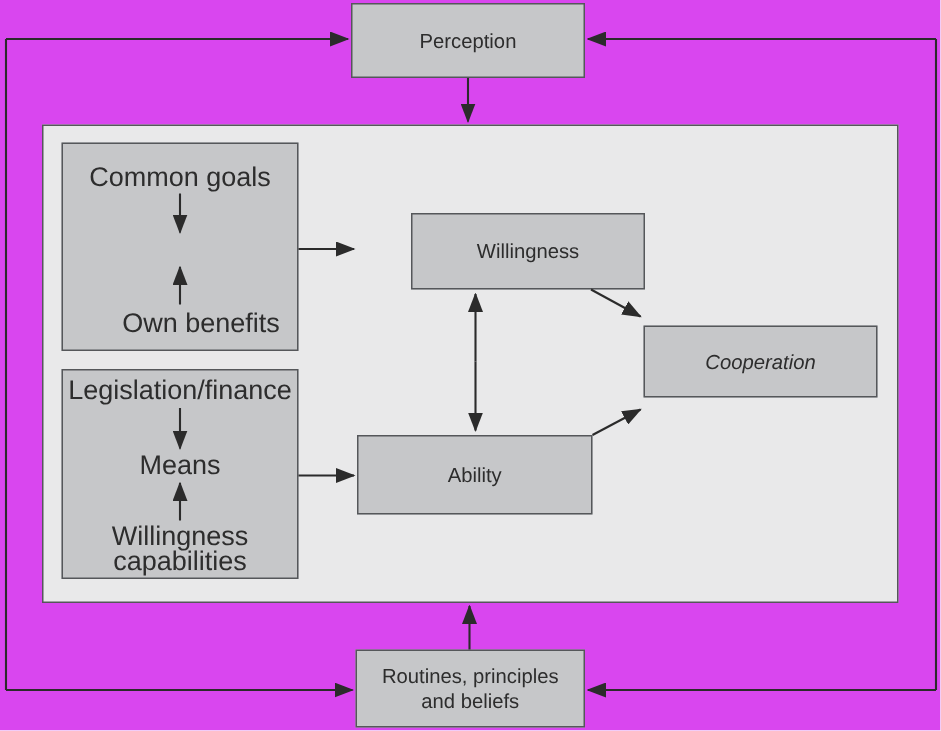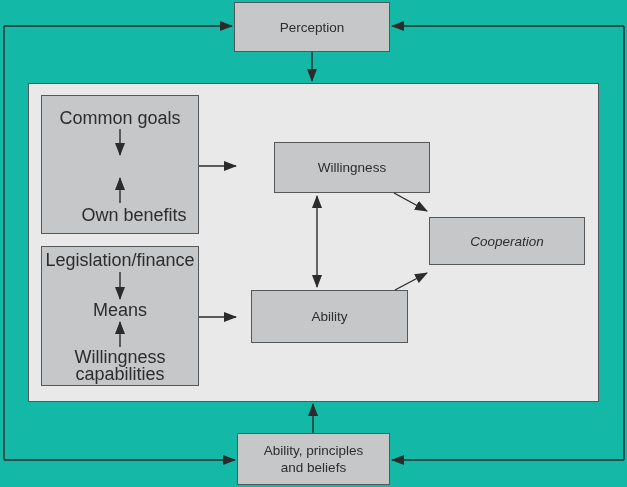--- a/index.html
+++ b/index.html
@@ -5,21 +5,21 @@
   html, body {
     margin: 0;
     padding: 0;
     background: #ffffff;
     font-family: "Liberation Sans", sans-serif;
   }
   .canvas {
     position: relative;
     width: 627px;
     height: 487px;
-    background: #14b8a6;
+    background: #d946ef;
     overflow: hidden;
   }
   .frame {
     position: absolute;
     left: 28px; top: 83px;
     width: 571px; height: 319px;
     background: #e9e9ea;
     border: 1.5px solid #55575a;
     box-sizing: border-box;
     z-index: 1;
@@ -50,21 +50,21 @@
     left: 41px;
     width: 158px;
     text-align: center;
     font-size: 18px;
     color: #2d2d2d;
     line-height: 17px;
     z-index: 4;
   }
   #node-perception   { left: 234px; top: 2px;   width: 156px; height: 50px; }
   #node-willingness  { left: 238px; top: 142px; width: 156px; height: 51px; margin-left: 36px; }
-  #node-ability      { left: 251px; top: 290px; width: 157px; height: 53px; }
+  #node-ability      { left: 238px; top: 290px; width: 157px; height: 53px; }
   #node-cooperation  { left: 429px; top: 217px; width: 156px; height: 48px; font-style: italic; }
   #node-routines     { left: 237px; top: 433px; width: 153px; height: 52px; }
   #group-willingness { left: 41px;  top: 95px;  width: 158px; height: 139px; }
   #group-ability     { left: 41px;  top: 246px; width: 158px; height: 140px; }
   #lbl-common-goals   { top: 110px; }
   #lbl-interdependency{ top: 158px; }
   #lbl-own-benefits   { top: 207px; padding-left: 14px; }
   #lbl-legislation    { top: 252px; }
   #lbl-means          { top: 302px; }
   #lbl-managerial     { top: 349px; }
@@ -95,21 +95,21 @@
   <div class="node" id="node-ability">
     <span>Ability</span>
   </div>
 
   <div class="node" id="node-cooperation">
     <span>Cooperation</span>
   </div>
 
   <div class="node" id="node-routines">
     <span>
-      <span>Ability, principles</span><br>
+      <span>Routines, principles</span><br>
       <span>and beliefs</span>
     </span>
   </div>
 
   <div class="group" id="group-willingness"></div>
   <div class="group" id="group-ability"></div>
 
   <div class="glabel" id="lbl-common-goals">Common goals</div>
   <div class="glabel" id="lbl-own-benefits">Own benefits</div>
 

